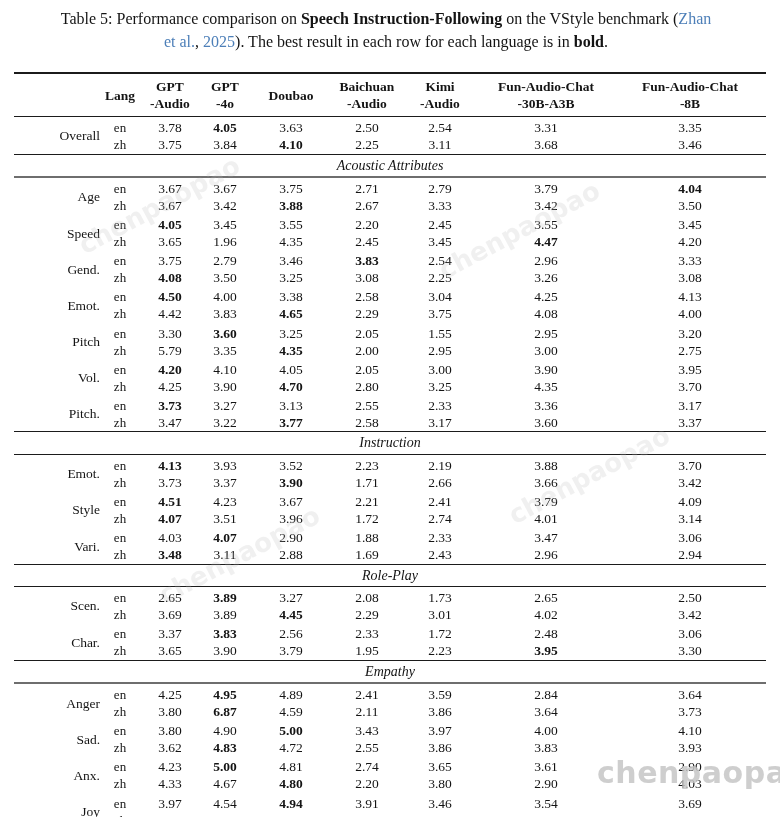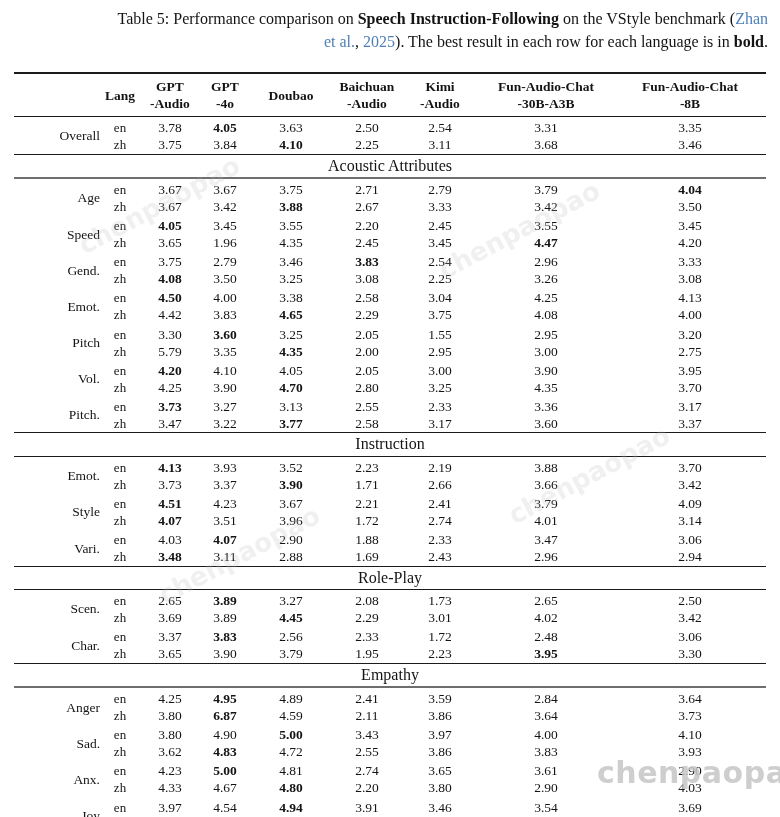--- a/index.html
+++ b/index.html
@@ -9,21 +9,21 @@
     background:#ffffff;
     font-family:"Liberation Serif", serif;
     color:#141414;
     position:relative;
     overflow:hidden;
   }
   .caption {
     margin:8px 12px 0 4px;
     font-size:16px;
     line-height:1.42;
-    text-align:right;
+    text-align:center;
   }
   .seg-plain { }
   .seg-bold { font-weight:bold; }
   .seg-link { color:#4d7fb8; }
   table.results {
     border-collapse:collapse;
     table-layout:fixed;
     width:752px;
     margin:19px auto 0 auto;
     border-top:2.5px solid #1b1b1b;
@@ -54,21 +54,22 @@
   tr.cat-first td { padding-top:2.6px; }
   tr.section-row td {
     border-top:1.4px solid #1b1b1b;
     border-bottom:1.4px solid #1b1b1b;
     padding:3px 0 2.5px 0;
   }
   tr.section-row.rule-thick td {
     border-bottom:2.4px solid #6e6e6e;
   }
   .section-title {
-    font-size:16px;
+    font-style:italic;
+    font-size:14px;
     font-weight:normal;
   }
   .wm-main {
     position:absolute;
     left:597px; top:755px;
     font-family:"DejaVu Sans", sans-serif;
     font-size:30px;
     font-weight:bold;
     color:rgba(198,198,198,0.85);
     letter-spacing:0.5px;

